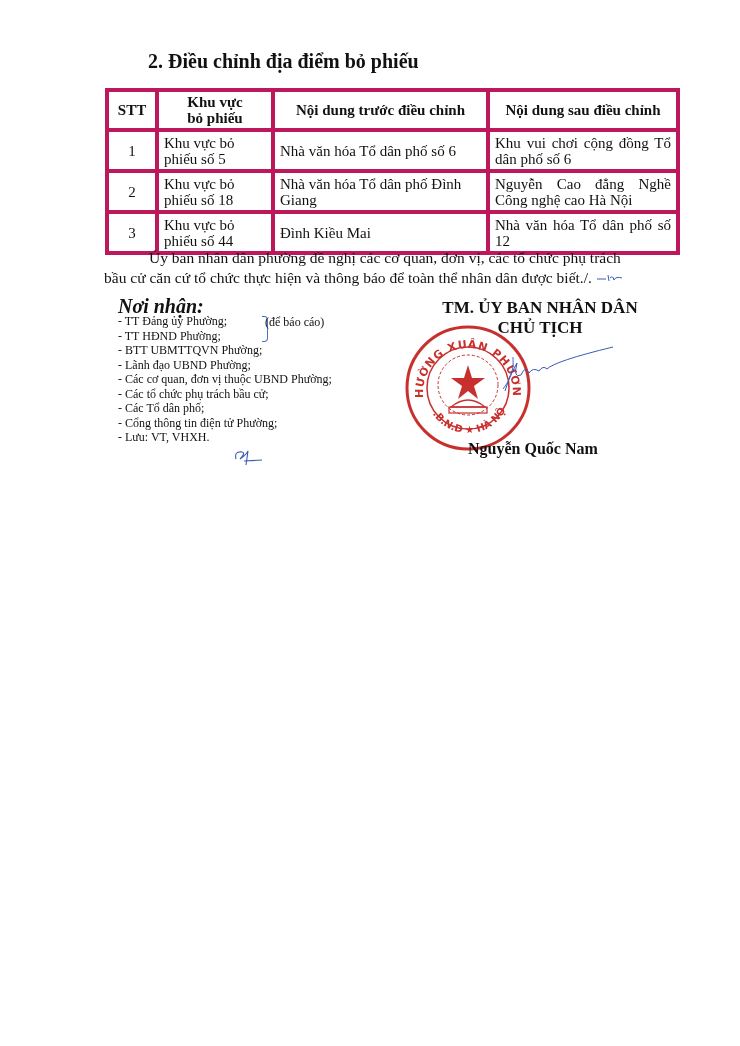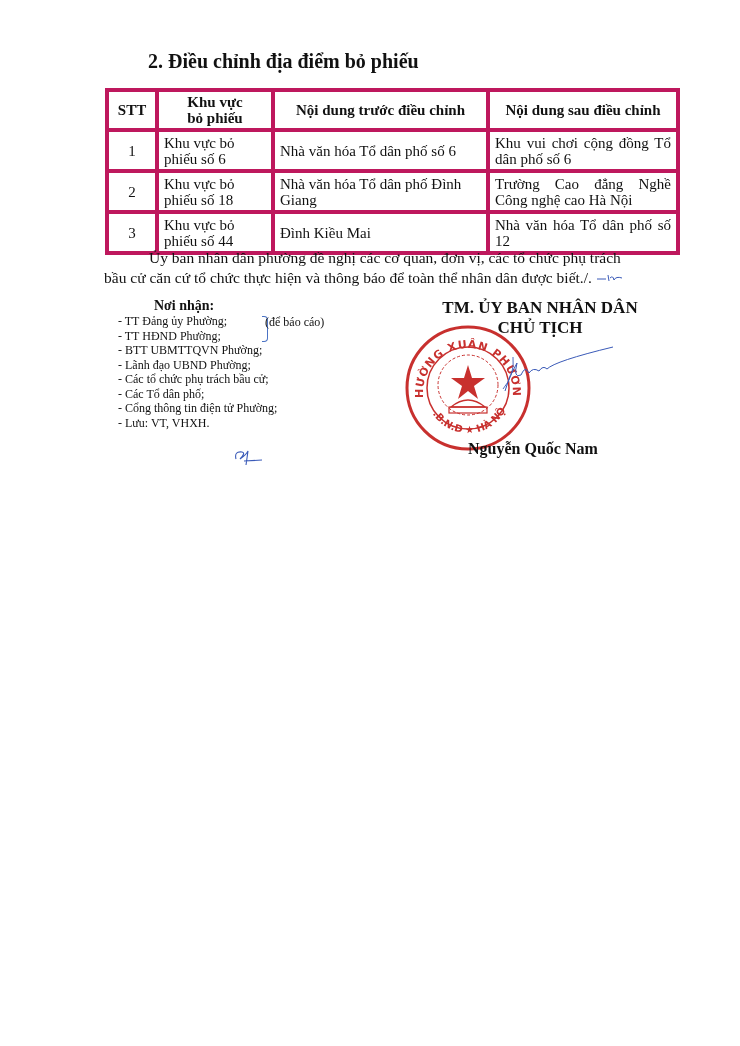--- a/index.html
+++ b/index.html
@@ -12,21 +12,21 @@
   table.grid th { font-weight:bold; text-align:center; height:34px; }
   table.grid td { height:35px; }
   td.stt { text-align:center; width:36px; }
   td.area { width:102px; }
   td.before { width:201px; }
   td.after { text-align:justify;margin-left:40px; }
   .para { position:absolute; left:104px; top:248px; width:574px; font-size:15.5px; line-height:20px; }
   .para .l1 { text-indent:45px; display:block; }
   .pen { color:#3a5ab8; font-family:"DejaVu Sans",sans-serif; font-size:12px; }
   .recipients { position:absolute; left:118px; top:298px; font-size:12px; line-height:14.5px; }
-  .recipients .title { font-weight:bold; font-size:14px; line-height:16px;margin-left:36px; }
+  .recipients .title { font-weight:bold; font-style:italic; font-size:20px; line-height:16px; }
   .recipients .item { white-space:nowrap; }
   .brace { display:inline-block; width:5px; height:24px; border:1px solid #4a72c4; border-left:none;
            border-radius:0 4px 4px 0; vertical-align:top; margin-left:6px; margin-top:2px; position:absolute; left:138px; top:16px; }
   .brace-note { position:absolute; left:147px; top:17px; white-space:nowrap; }
   .sign { position:absolute; left:420px; top:298px; width:240px; text-align:center;
           font-weight:bold; font-size:17px; line-height:20px; }
   .signer { position:absolute; left:468px; top:440px; font-weight:bold; font-size:16px; }
   .seal { position:absolute; left:403px; top:323px; width:130px; height:130px; }
   .signature { position:absolute; left:495px; top:345px; width:120px; height:50px; }
   .initials { position:absolute; left:232px; top:447px; width:32px; height:22px; }
@@ -41,29 +41,29 @@
     <tr>
       <th>STT</th>
       <th><span>Khu vực<br>bỏ phiếu</span></th>
       <th>Nội dung trước điều chỉnh</th>
       <th>Nội dung sau điều chỉnh</th>
     </tr>
   </thead>
   <tbody>
     <tr>
       <td class="stt">1</td>
-      <td class="area">Khu vực bỏ phiếu số 6</td>
+      <td class="area">Khu vực bỏ phiếu số 5</td>
       <td class="before">Nhà văn hóa Tổ dân phố số 6</td>
       <td class="after">Khu vui chơi cộng đồng Tổ dân phố số 6</td>
     </tr>
     <tr>
       <td class="stt">2</td>
       <td class="area">Khu vực bỏ phiếu số 18</td>
       <td class="before">Nhà văn hóa Tổ dân phố Đình Giang</td>
-      <td class="after">Trường Cao đẳng Nghề Công nghệ cao Hà Nội</td>
+      <td class="after">Nguyễn Cao đẳng Nghề Công nghệ cao Hà Nội</td>
     </tr>
     <tr>
       <td class="stt">3</td>
       <td class="area">Khu vực bỏ phiếu số 44</td>
       <td class="before">Đình Kiều Mai</td>
       <td class="after">Nhà văn hóa Tổ dân phố số 12</td>
     </tr>
   </tbody>
 </table>
 
@@ -78,20 +78,21 @@
 </div>
 
 <div class="recipients">
   <div class="title">Nơi nhận:</div>
   <div class="item">- TT Đảng ủy Phường;</div>
   <div class="item">- TT HĐND Phường;</div>
   <span class="brace"></span>
   <span class="brace-note">(để báo cáo)</span>
   <div class="item">- BTT UBMTTQVN Phường;</div>
   <div class="item">- Lãnh đạo UBND Phường;</div>
+  <div class="item">- Các cơ quan, đơn vị thuộc UBND Phường;</div>
   <div class="item">- Các tổ chức phụ trách bầu cử;</div>
   <div class="item">- Các Tổ dân phố;</div>
   <div class="item">- Cổng thông tin điện tử Phường;</div>
   <div class="item">- Lưu: VT, VHXH.</div>
 </div>
 
 <svg class="initials" viewBox="0 0 32 22">
   <path d="M4 12 Q2 4 10 5 Q14 6 8 12 Q14 8 16 4 L14 18 M12 14 L30 13" stroke="#3a5ab8" stroke-width="1.1" fill="none"></path>
 </svg>
 

